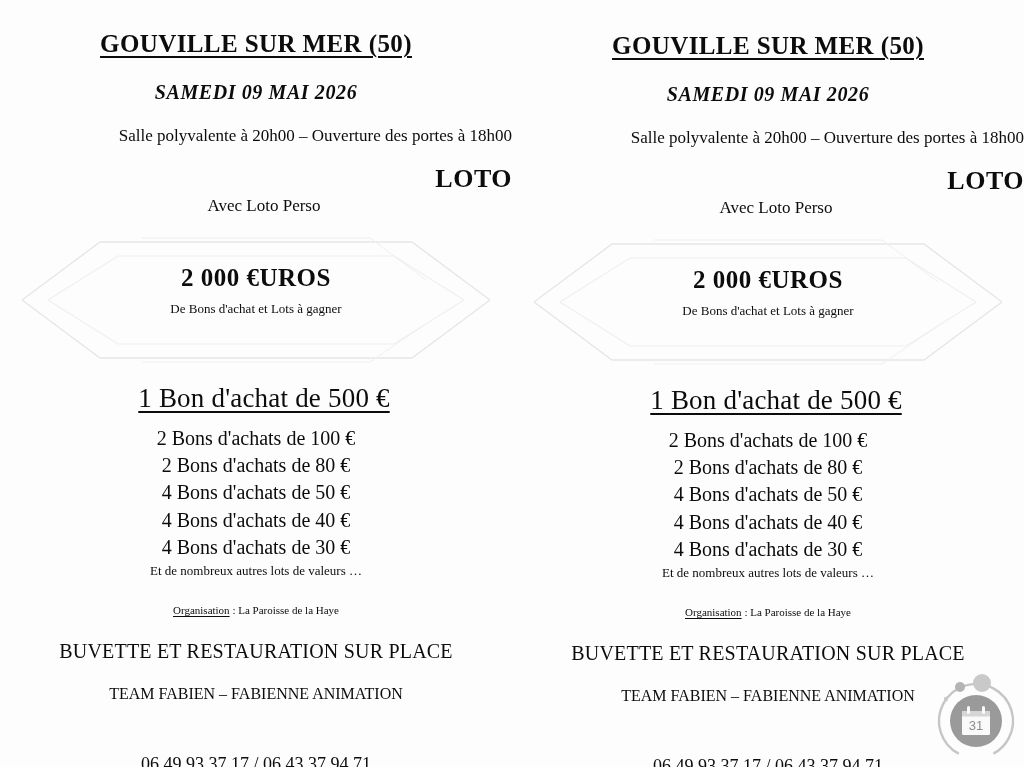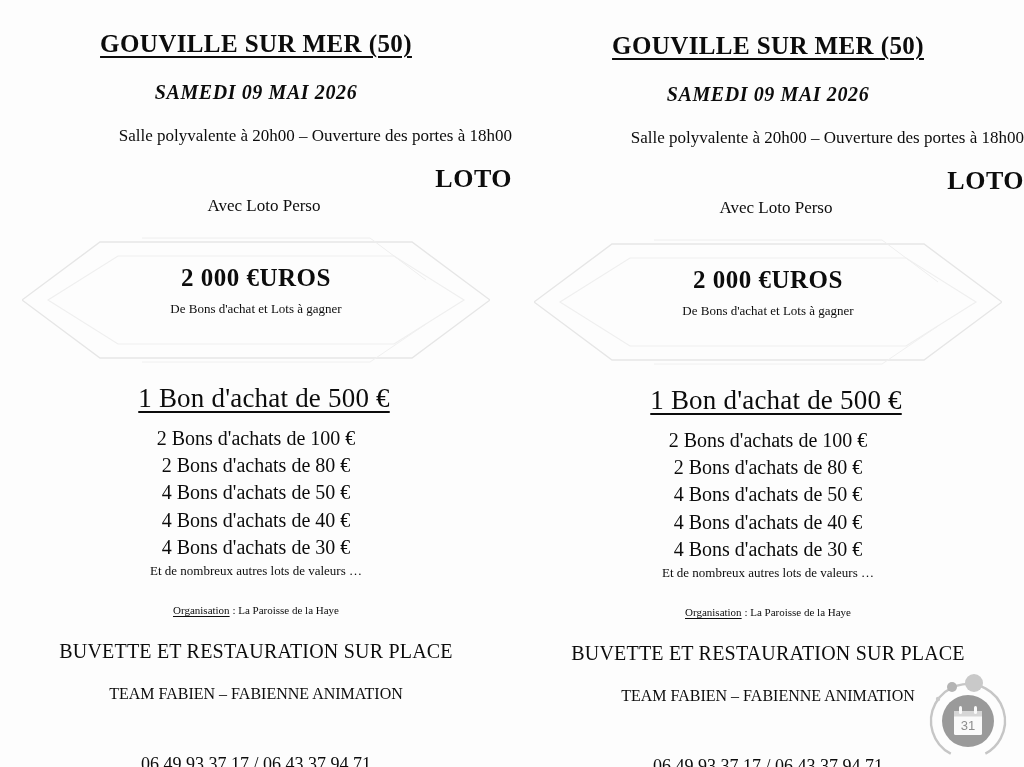--- a/index.html
+++ b/index.html
@@ -180,21 +180,21 @@
     position: absolute;
     left: 0; right: 0;
     top: 707px;
     font-size: 18px;
     margin-top: 47px;
   }
 
   
   #calendar-badge {
     position: absolute;
-    right: 14px;
+    right: 6px;
     bottom: 6px;
     width: 88px;
     height: 88px;
     z-index: 40;
     pointer-events: none;
   }
   #calendar-badge svg { display: block; width: 100%; height: 100%; }
 </style>
 </head>
 <body>

